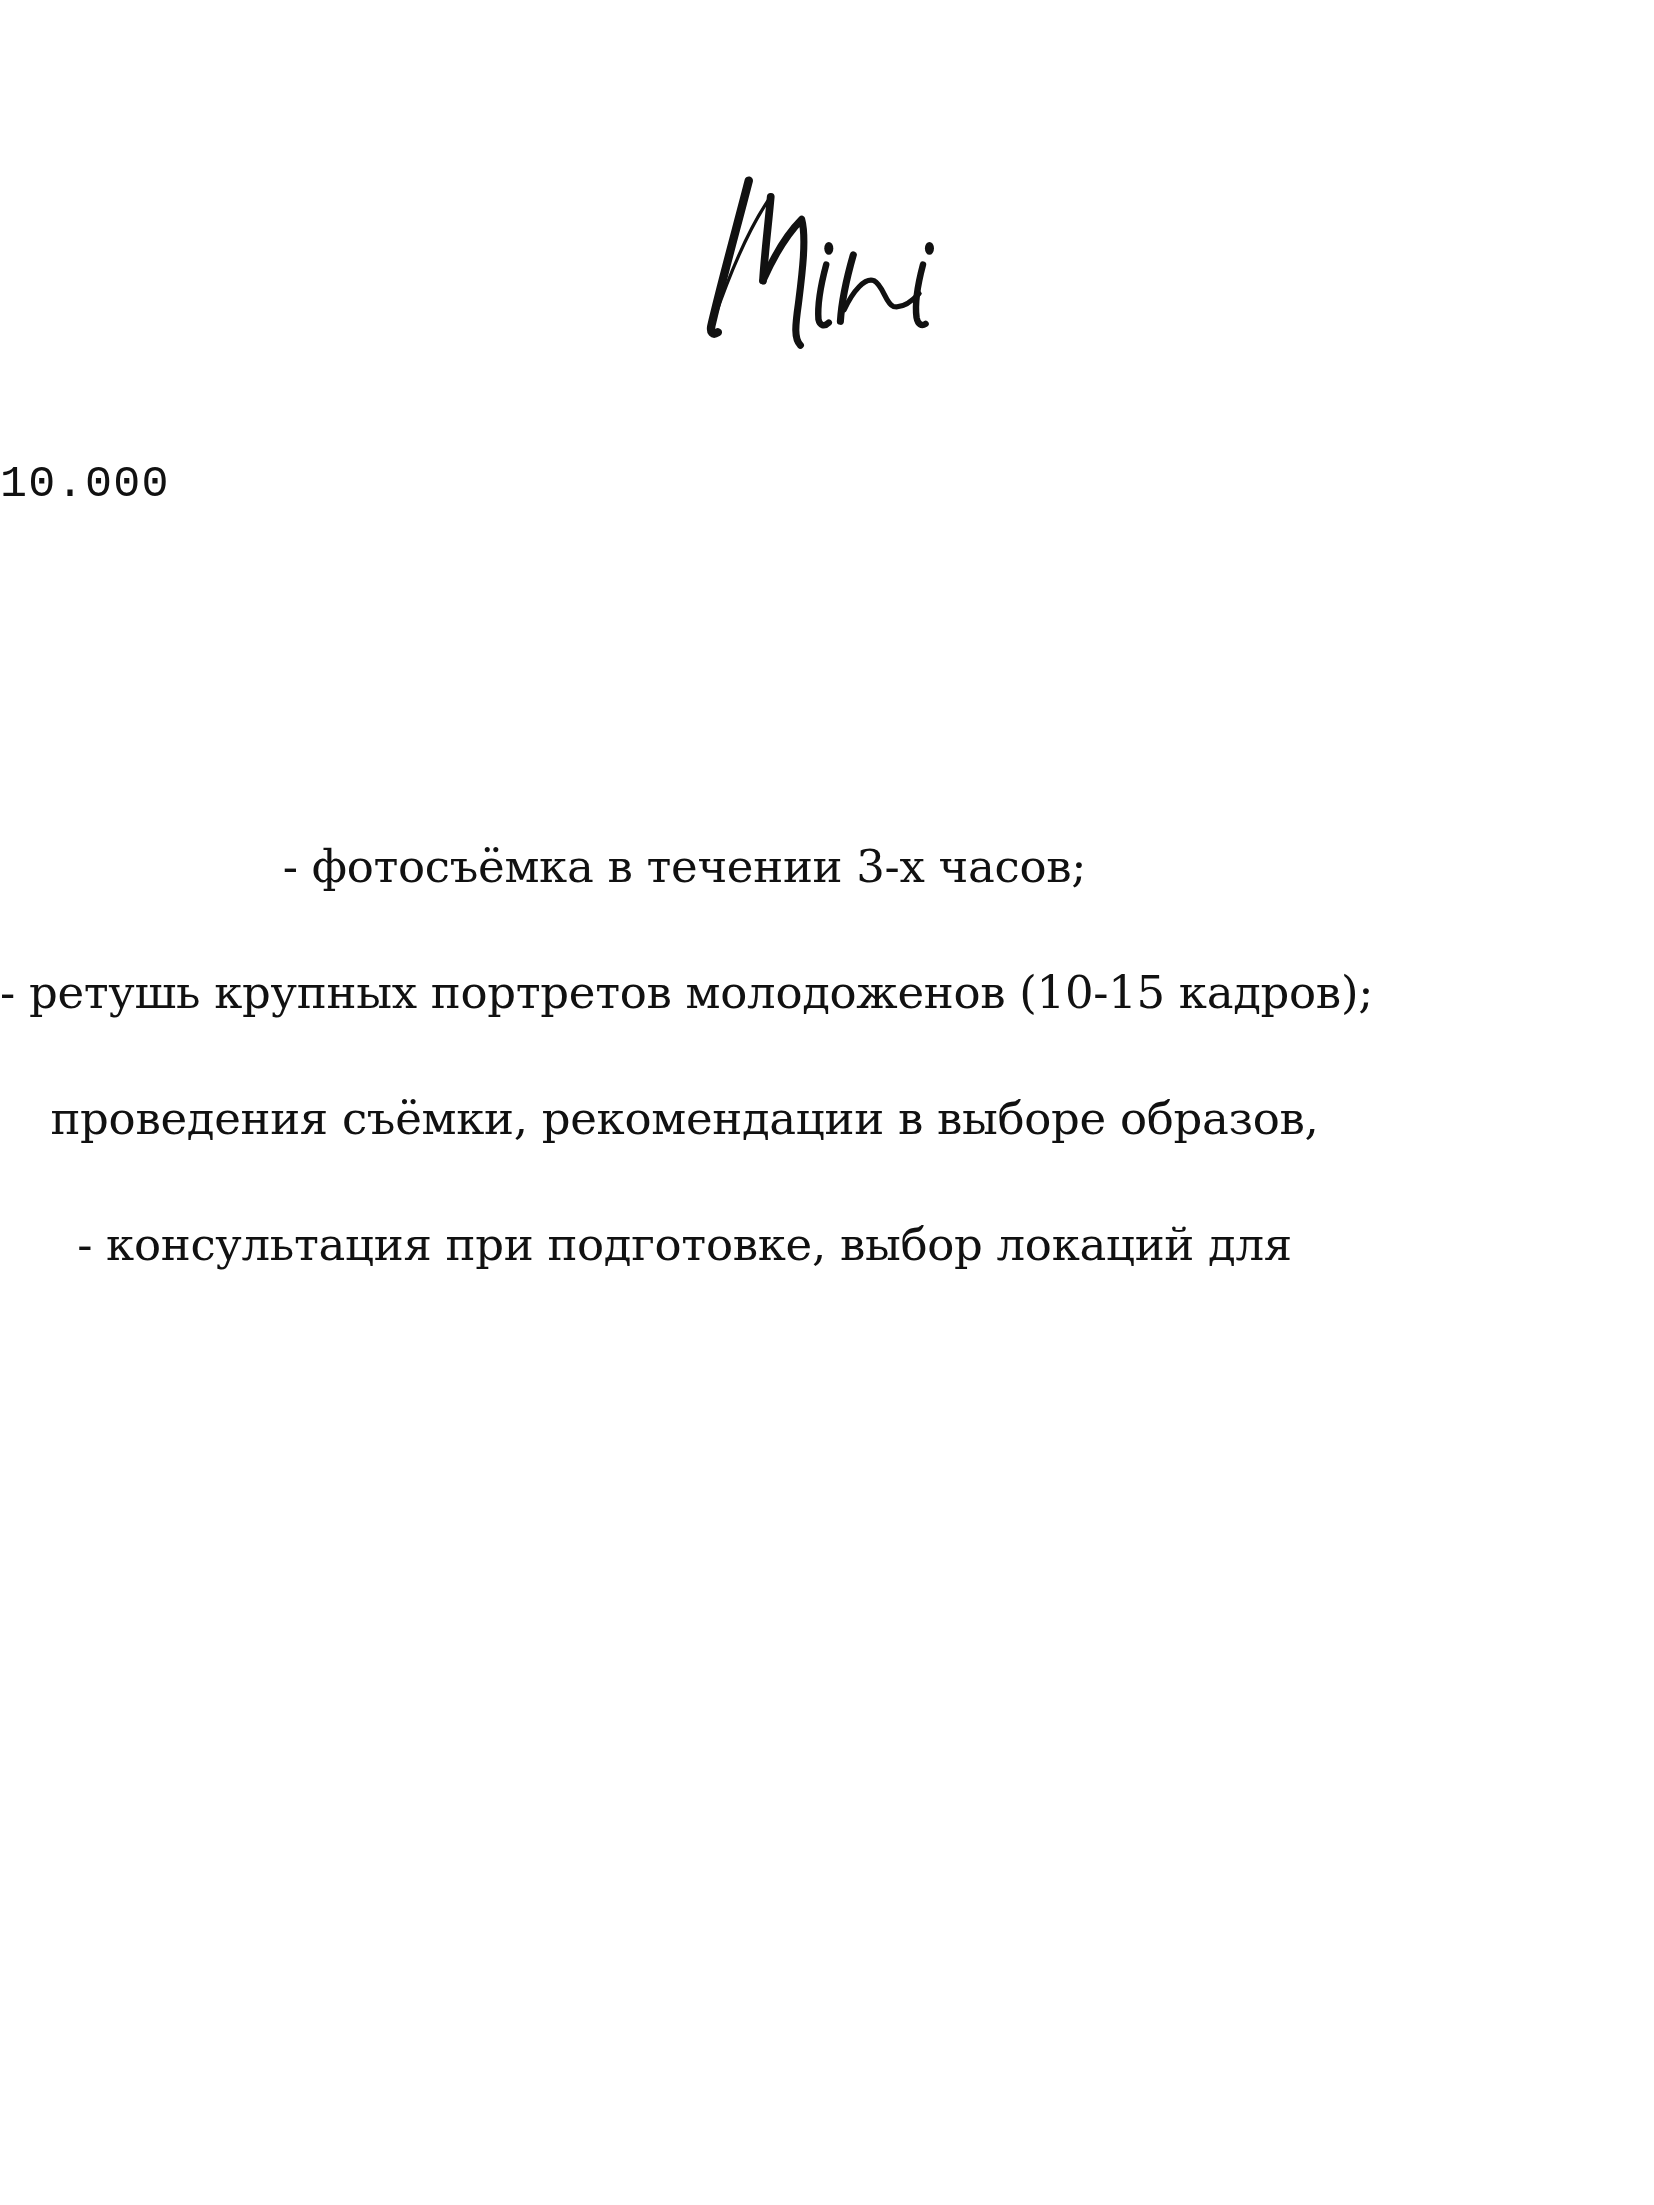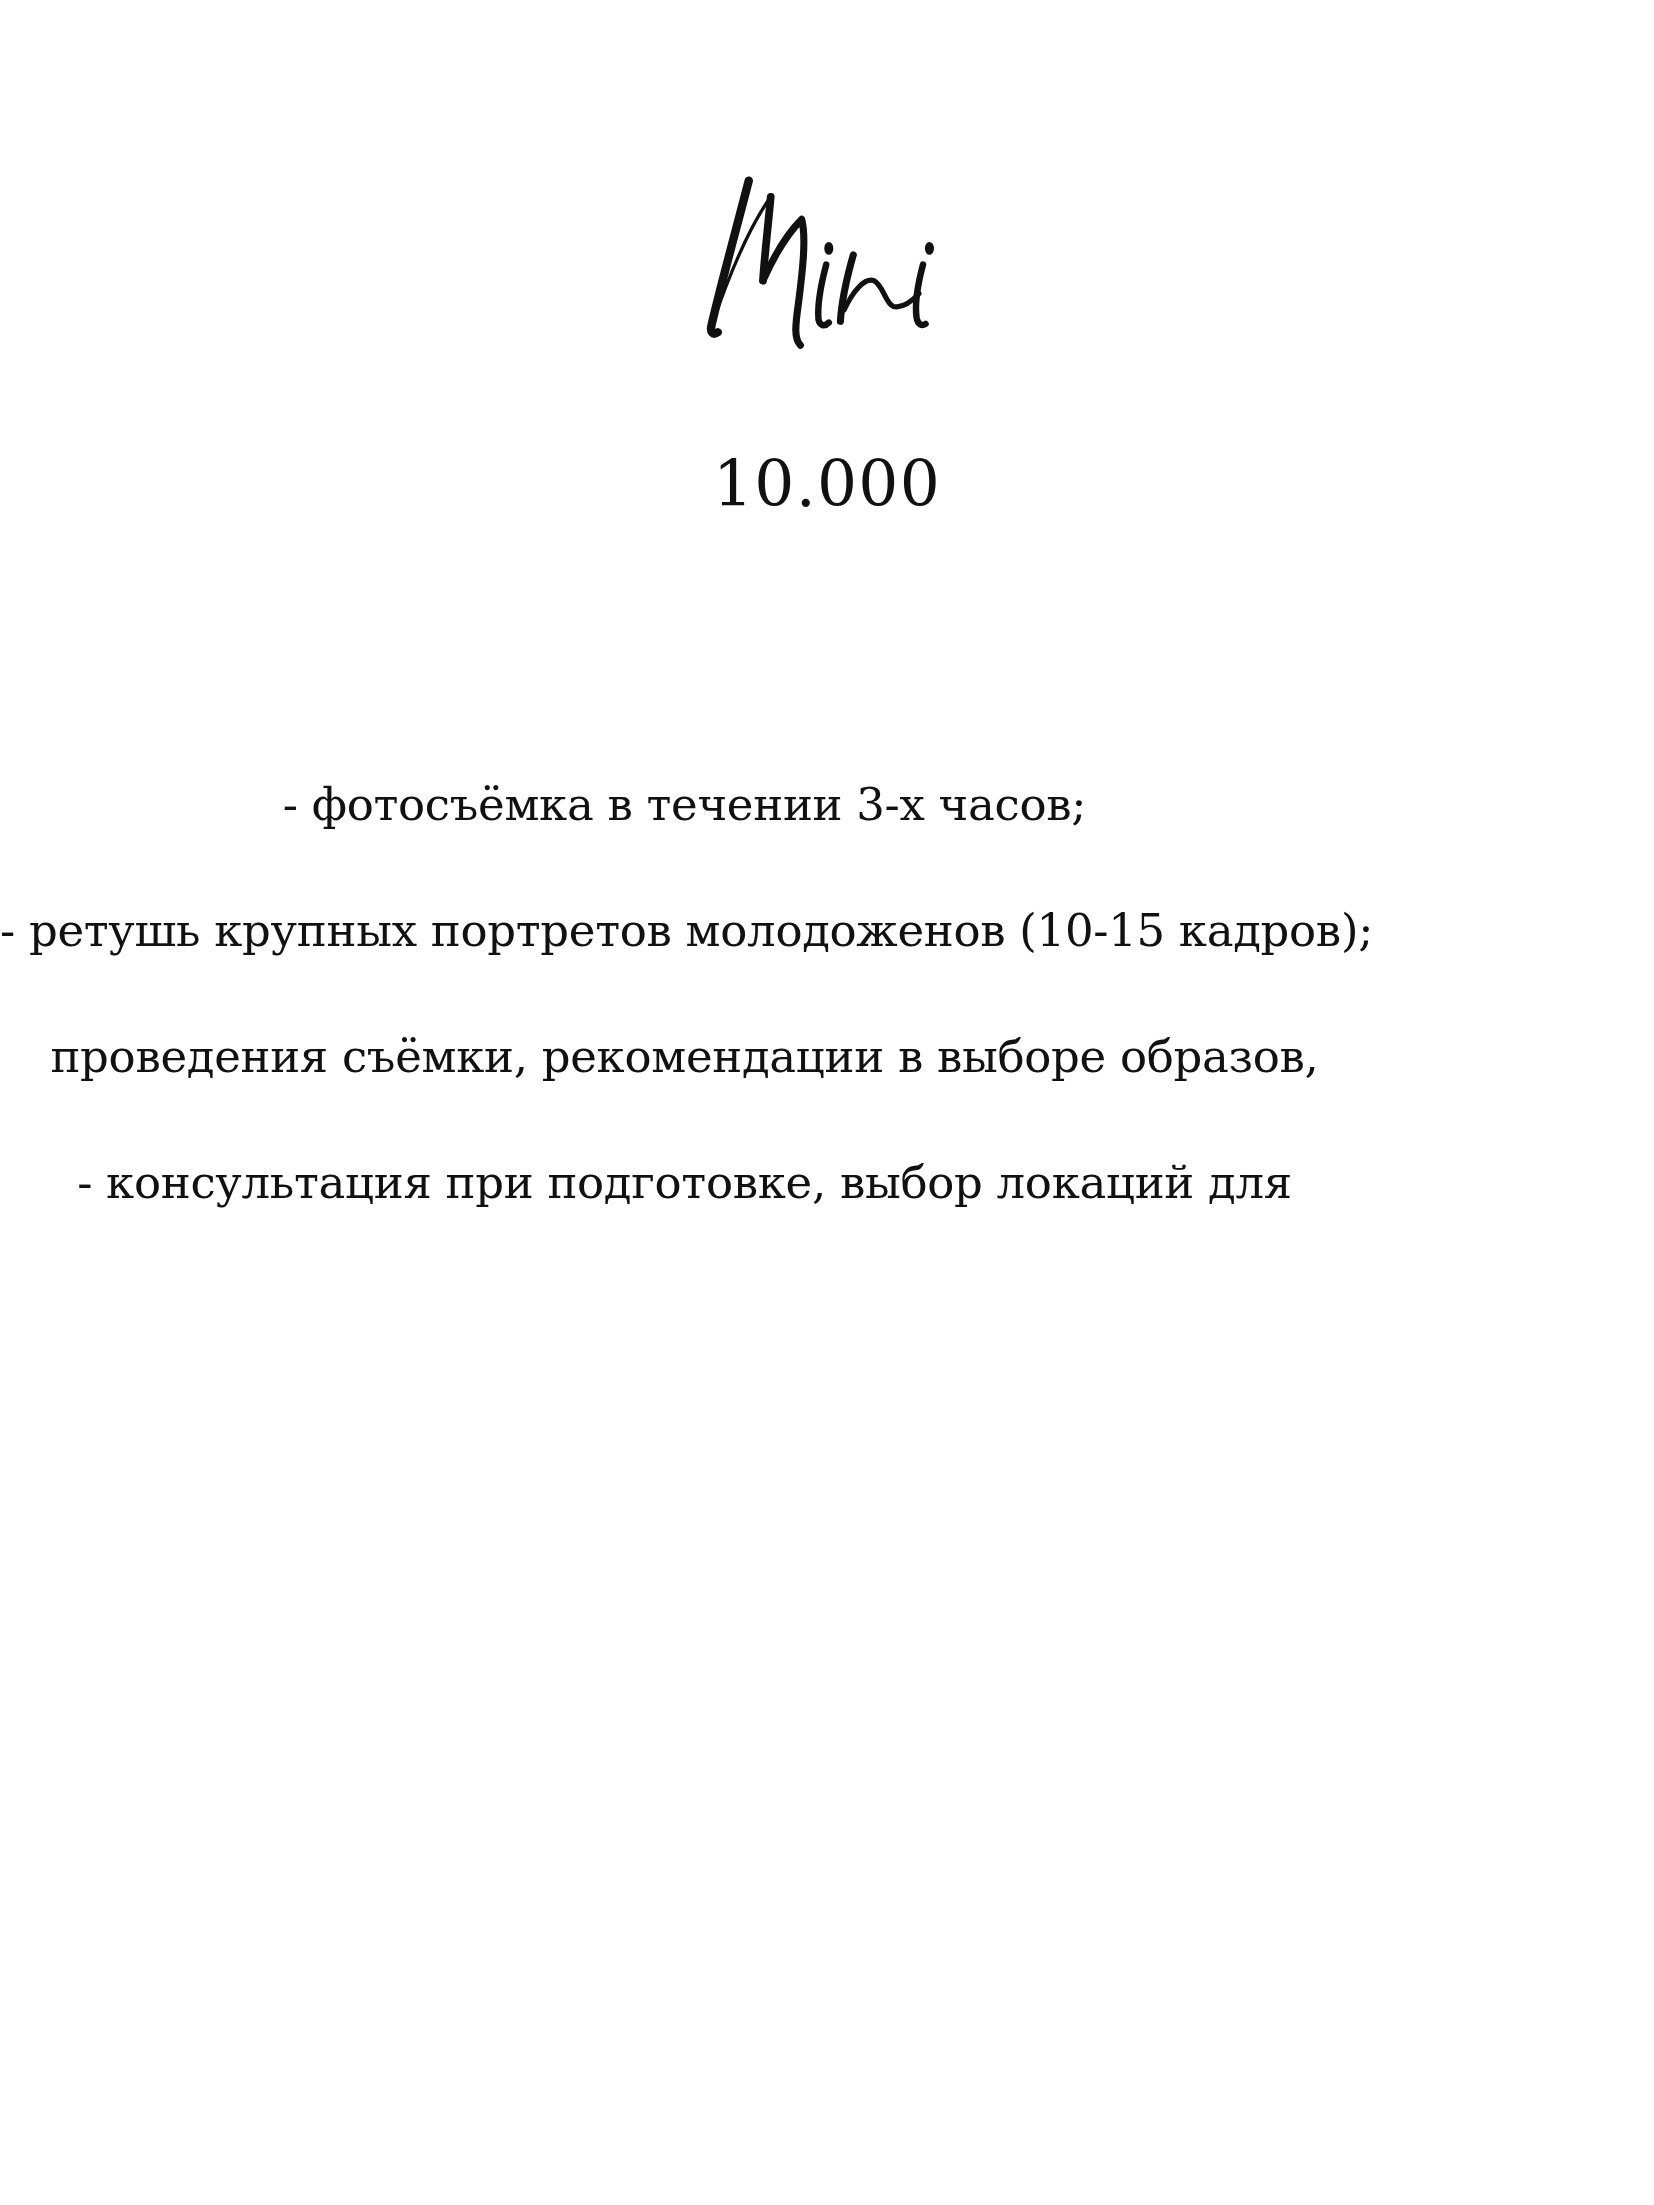--- a/index.html
+++ b/index.html
@@ -27,31 +27,31 @@
     }
     .title svg {
       width: 271px;
       height: 194px;
     }
     .price {
       position: absolute;
       left: 0;
       width: 1654px;
       top: 446px;
-      text-align: center;
-      font-size: 63px;
+      font-size: 45px;
       line-height: 78px;
       letter-spacing: 1.3px;
       color: #111;
+      font-family: Liberation Mono, monospace;
     }
     .features {
       position: absolute;
       left: 0;
       width: 1369px;
-      top: 742px;
+      top: 804px;
       margin: 0;
       padding: 0;
       list-style: none;
       text-align: center;
     }
     .features li {
       font-size: 45px;
       line-height: 126px;
       height: 126px;
       white-space: nowrap;

